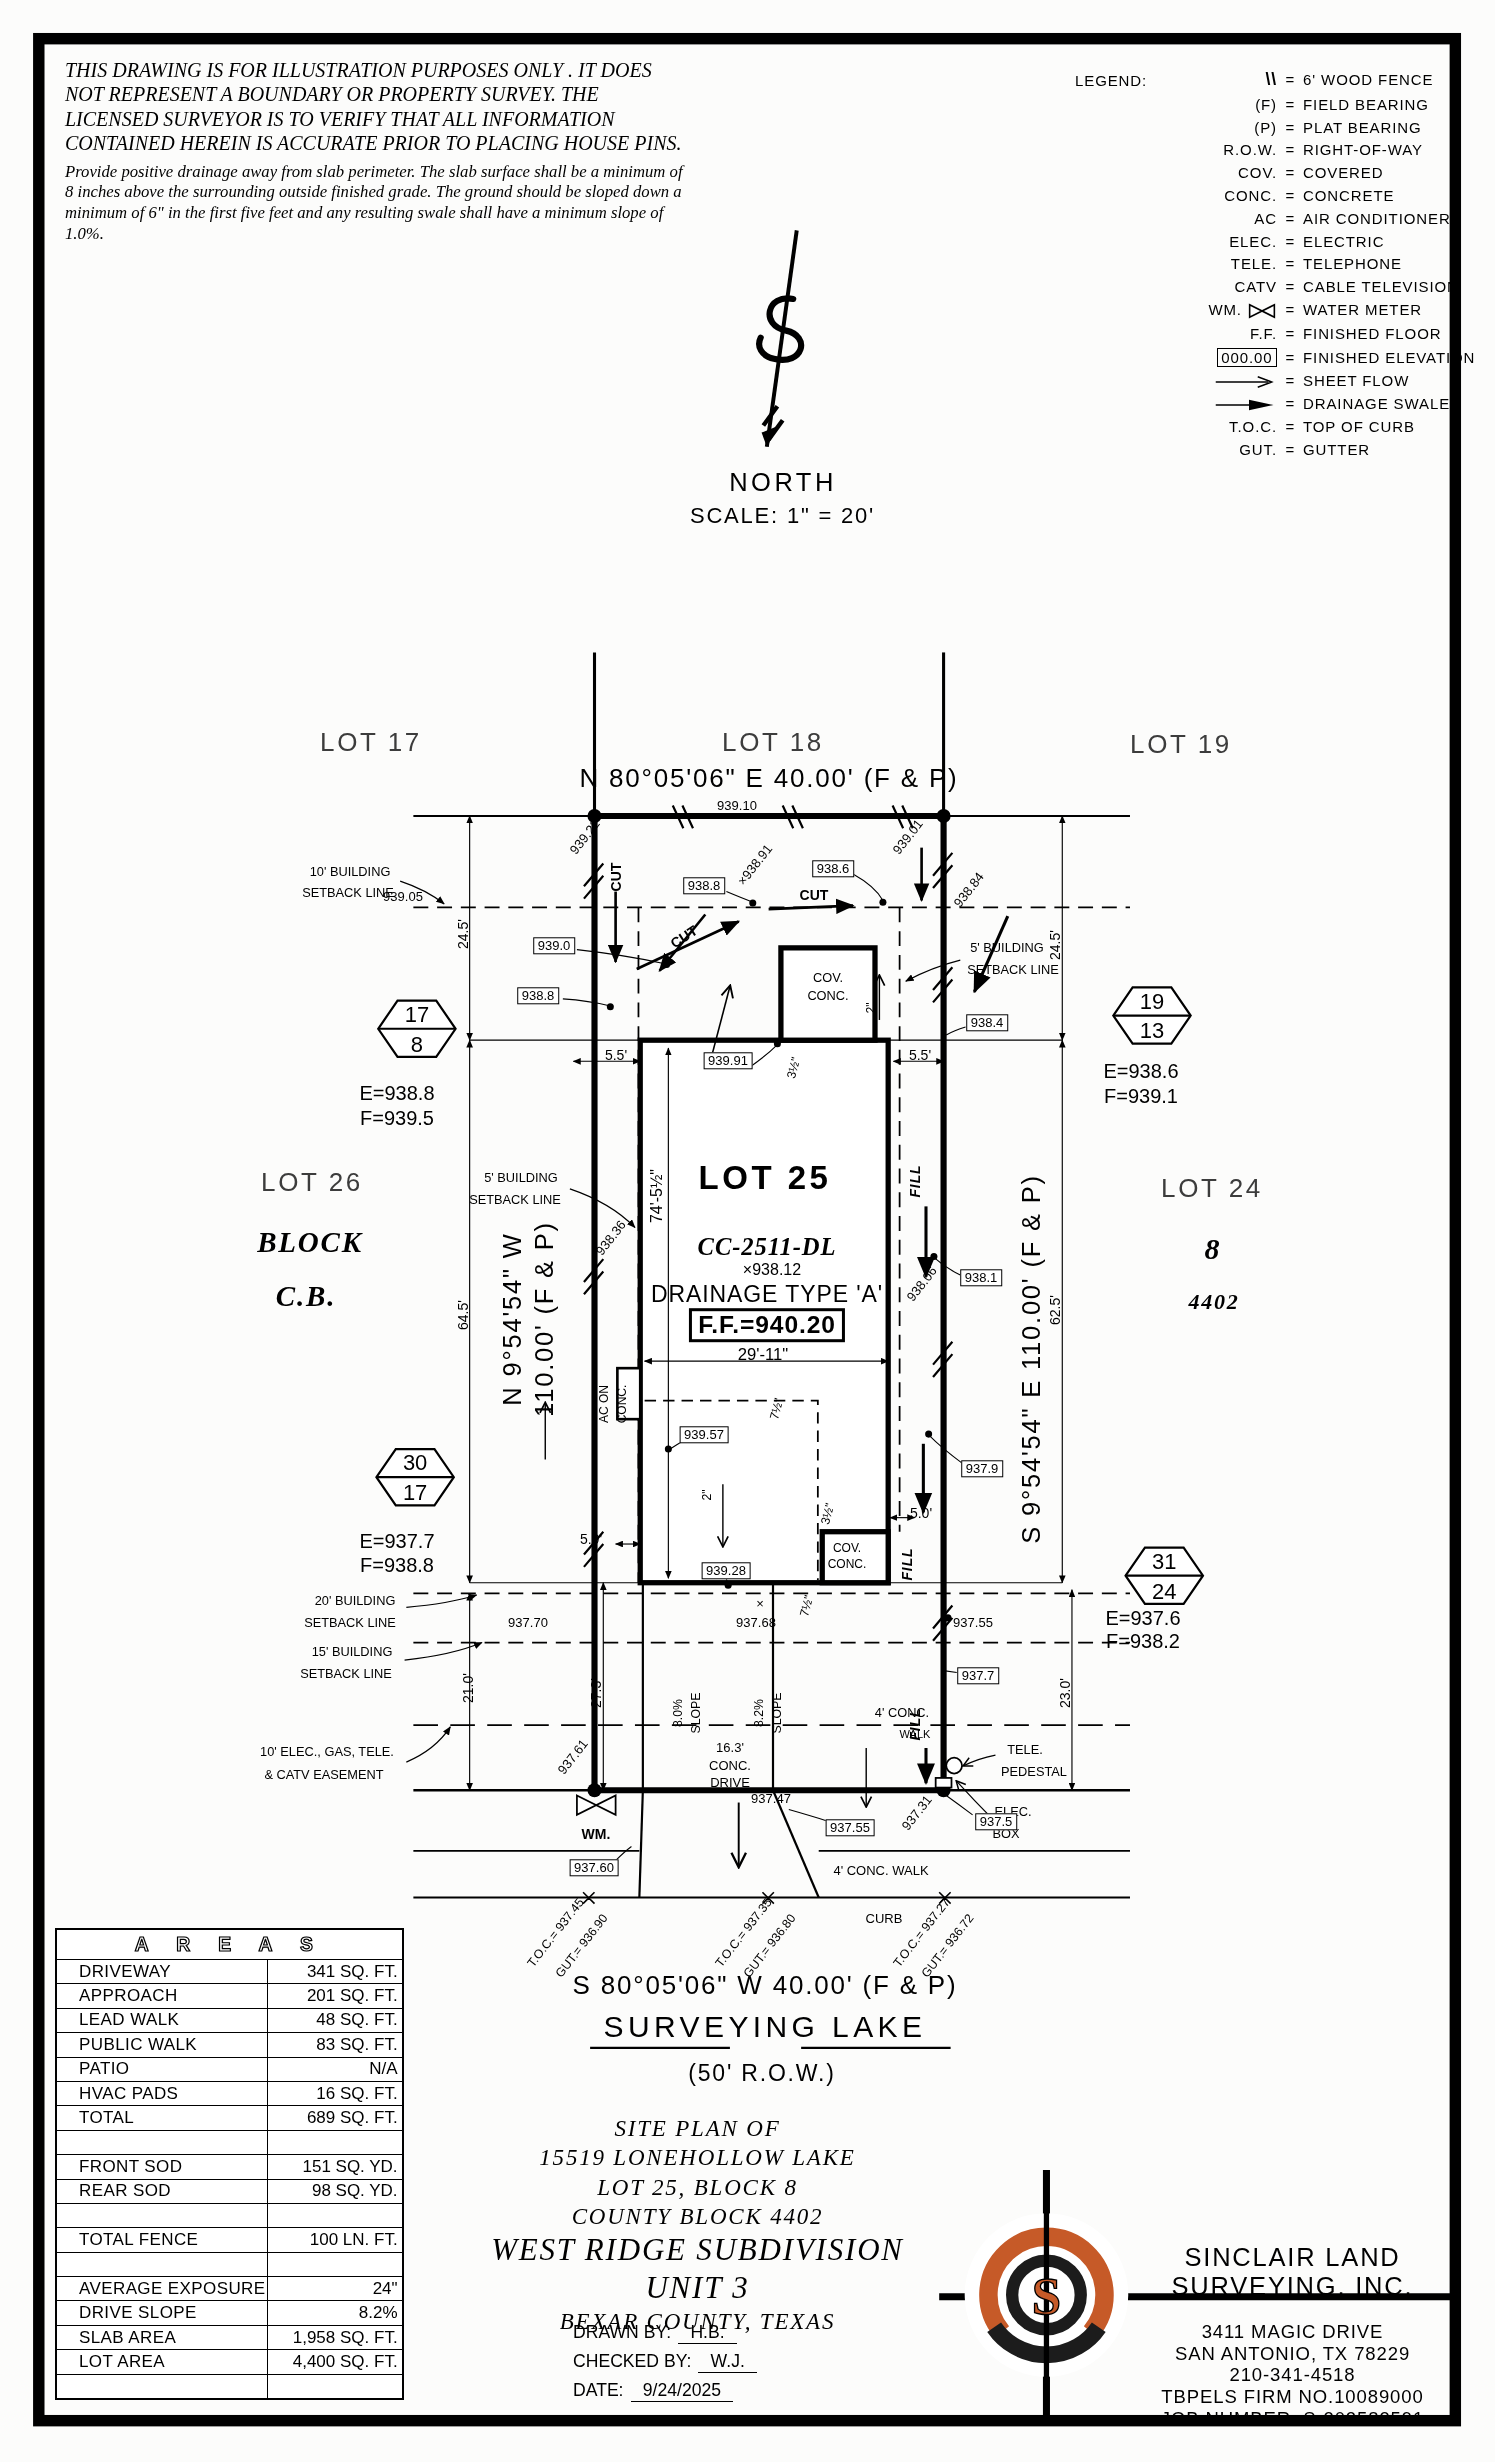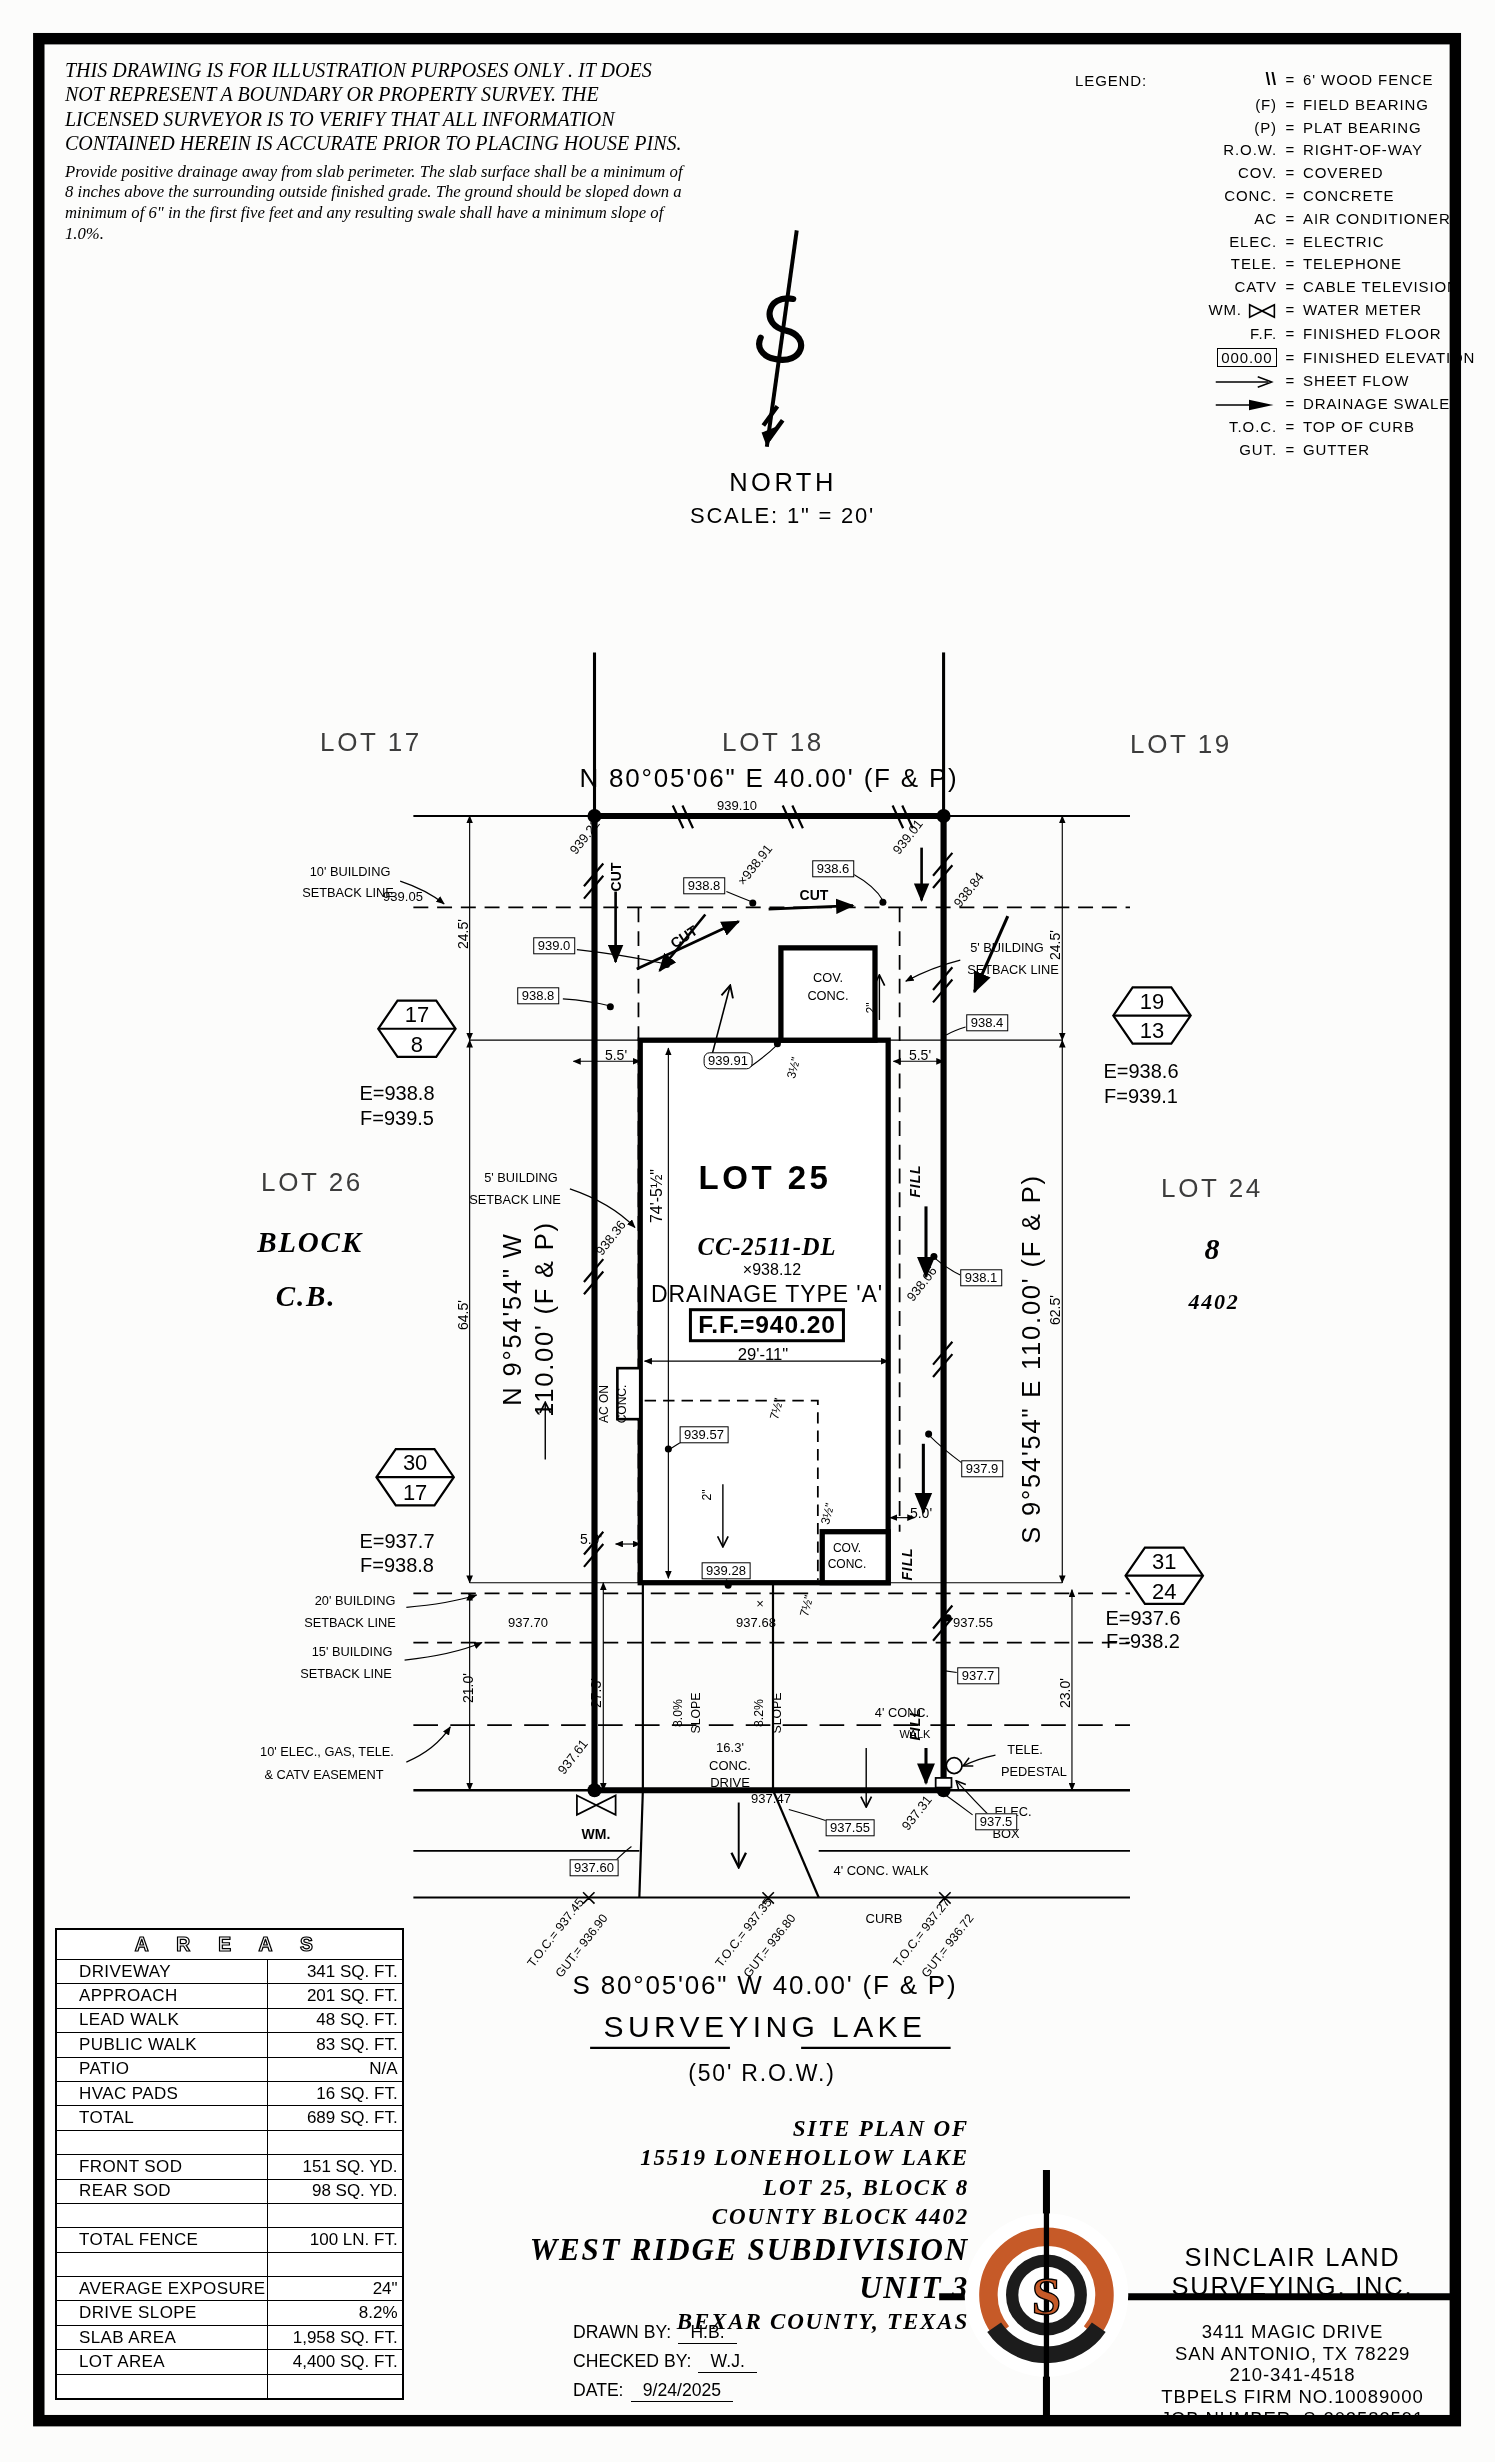--- a/index.html
+++ b/index.html
@@ -34,22 +34,22 @@
   
   .areas{position:absolute;left:55px;top:1928px;width:345px;border:2.6px solid #000;background:#fff;z-index:2;}
   .areas-title{height:29px;line-height:29px;text-align:center;font-size:19.3px;font-weight:700;
                letter-spacing:11.4px;color:#fff;-webkit-text-stroke:1.2px #000;text-shadow:0 0 0.9px #000;
                border-bottom:1.8px solid #000;}
   .a-row{display:flex;height:23.4px;border-bottom:1.8px solid #000;font-size:17px;align-items:stretch;}
   .a-row:last-child{border-bottom:none;}
   .a-l{flex:1;padding-left:22px;border-right:1.8px solid #000;display:flex;align-items:center;letter-spacing:0.4px;}
   .a-v{width:130px;text-align:right;padding-right:4.4px;display:flex;align-items:center;justify-content:flex-end;}
   
-  .tblock{position:absolute;left:480px;top:2116px;width:489px;text-align:right;z-index:2;
-          font-family:"Liberation Serif",serif;font-weight:700;font-style:italic;}
+  .tblock{position:absolute;left:453px;top:2116px;width:489px;text-align:center;z-index:2;
+          font-family:"Liberation Serif",serif;font-weight:400;font-style:italic;}
   .tblock div{margin-bottom:3.5px;letter-spacing:1.8px;line-height:1.12;}
   .sigs{position:absolute;left:573px;top:2322px;z-index:2;font-size:17.6px;}
   .sig-row{margin-bottom:7px;}
   .sig-val{display:inline-block;border-bottom:1.8px solid #000;padding:0 12.3px;margin-left:7px;
            font-family:"Liberation Sans",sans-serif;}
   
   .firm{position:absolute;left:1129px;top:2243px;width:327px;text-align:center;z-index:2;}
   .firm .n{font-size:25.5px;letter-spacing:1.8px;line-height:1.12;}
   .firm .addr{margin-top:21px;font-size:18.5px;line-height:1.17;letter-spacing:0.9px;}
   
@@ -397,21 +397,21 @@
       <div class="pl " style="left: 828px; top: 996px; font-size: 12.8px; transform: translate(-50%, -50%) rotate(0deg);">CONC.</div>
       <div class="pl " style="left: 871px; top: 1008px; font-size: 12.3px; transform: translate(-50%, -50%) rotate(-90deg);">2"</div>
       <div class="pl box" style="left: 987px; top: 1023px; font-size: 13px; transform: translate(-50%, -50%) rotate(0deg);">938.4</div>
       <div class="pl " style="left: 1007px; top: 948px; font-size: 12.8px; transform: translate(-50%, -50%) rotate(0deg);">5' BUILDING</div>
       <div class="pl " style="left: 1013px; top: 970px; font-size: 12.8px; transform: translate(-50%, -50%) rotate(0deg);">SETBACK LINE</div>
       <div class="pl " style="left: 397px; top: 1093px; font-size: 20px; transform: translate(-50%, -50%) rotate(0deg);">E=938.8</div>
       <div class="pl " style="left: 397px; top: 1118px; font-size: 20px; transform: translate(-50%, -50%) rotate(0deg);">F=939.5</div>
       <div class="pl " style="left: 1141px; top: 1071px; font-size: 20px; transform: translate(-50%, -50%) rotate(0deg);">E=938.6</div>
       <div class="pl " style="left: 1141px; top: 1096px; font-size: 20px; transform: translate(-50%, -50%) rotate(0deg);">F=939.1</div>
       <div class="pl " style="left: 616px; top: 1055px; font-size: 14px; transform: translate(-50%, -50%) rotate(0deg);">5.5'</div>
-      <div class="pl box" style="left: 728px; top: 1061px; font-size: 13px; transform: translate(-50%, -50%) rotate(0deg); border-radius: 6px;">939.91</div>
+      <div class="pl box" style="left: 728px; top: 1061px; font-size: 13px; transform: translate(-50%, -50%) rotate(0deg);">939.91</div>
       <div class="pl " style="left: 794px; top: 1068px; font-size: 12.3px; transform: translate(-50%, -50%) rotate(-75deg);">3½"</div>
       <div class="pl " style="left: 920px; top: 1055px; font-size: 14px; transform: translate(-50%, -50%) rotate(0deg);">5.5'</div>
       <div class="pl " style="left: 521px; top: 1178px; font-size: 12.8px; transform: translate(-50%, -50%) rotate(0deg);">5' BUILDING</div>
       <div class="pl " style="left: 515px; top: 1200px; font-size: 12.8px; transform: translate(-50%, -50%) rotate(0deg);">SETBACK LINE</div>
       <div class="pl th" style="left: 312px; top: 1183px; font-size: 26px; letter-spacing: 2.6px; transform: translate(-50%, -50%) rotate(0deg);">LOT 26</div>
       <div class="pl si" style="left: 310px; top: 1242px; font-size: 29px; letter-spacing: 1.8px; transform: translate(-50%, -50%) rotate(0deg);">BLOCK</div>
       <div class="pl si" style="left: 306px; top: 1296px; font-size: 29px; letter-spacing: 1.8px; transform: translate(-50%, -50%) rotate(0deg);">C.B.</div>
       <div class="pl th" style="left: 1212px; top: 1189px; font-size: 26px; letter-spacing: 2.6px; transform: translate(-50%, -50%) rotate(0deg);">LOT 24</div>
       <div class="pl si" style="left: 1212px; top: 1249px; font-size: 30px; transform: translate(-50%, -50%) rotate(0deg);">8</div>
       <div class="pl si" style="left: 1214px; top: 1302px; font-size: 22px; letter-spacing: 1.8px; transform: translate(-50%, -50%) rotate(0deg);">4402</div>

